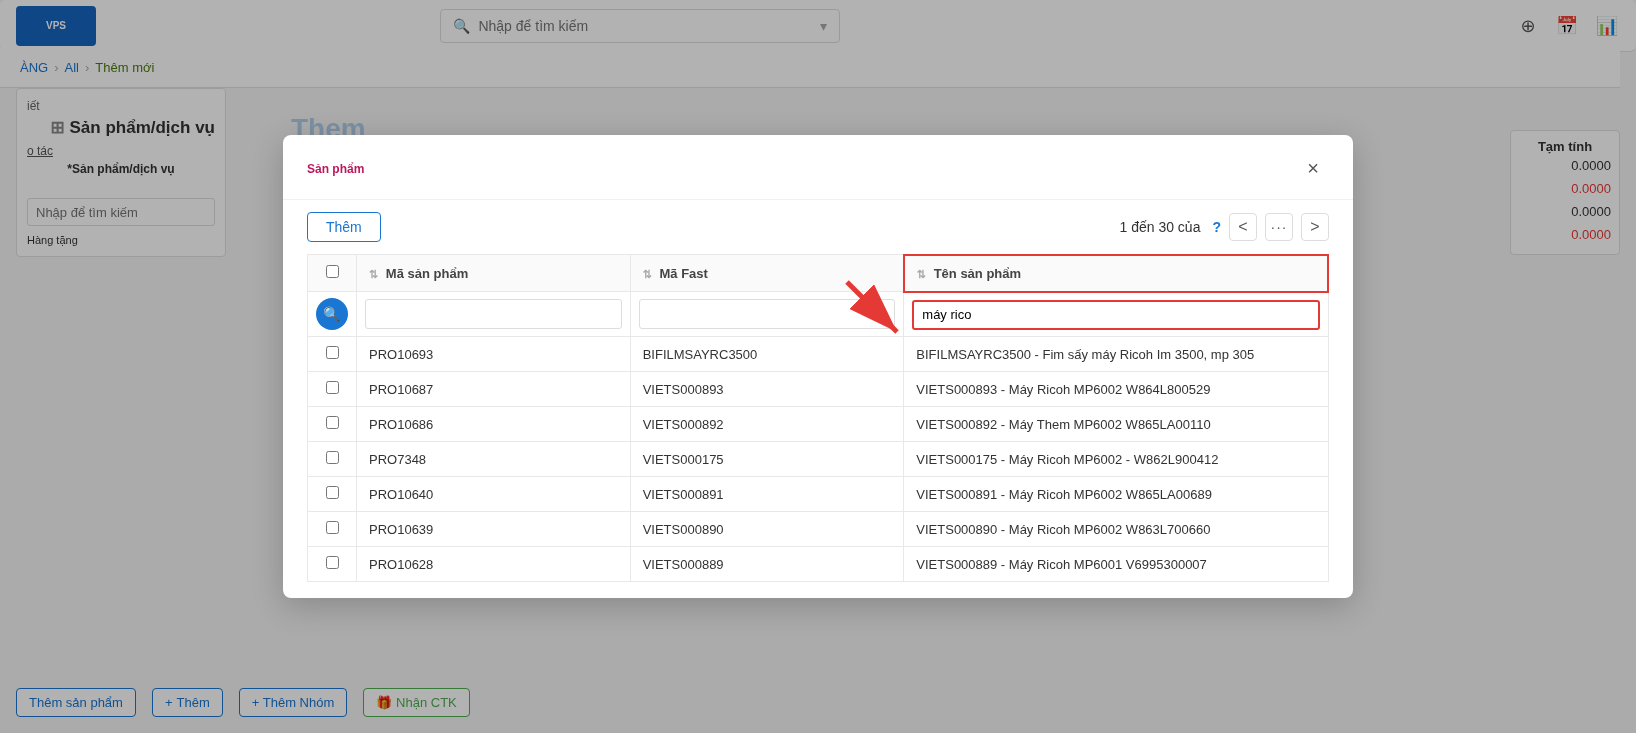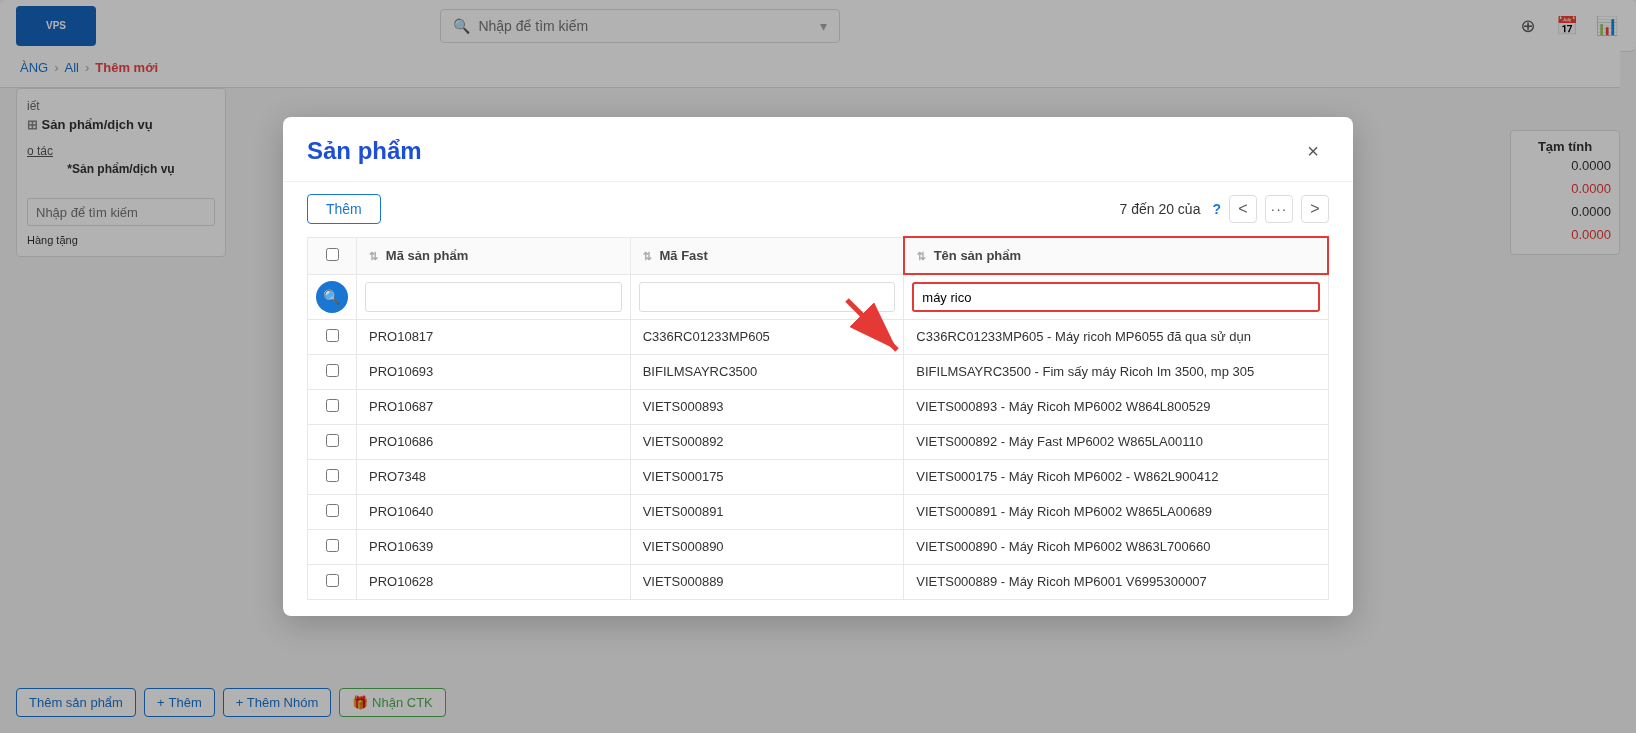--- a/index.html
+++ b/index.html
@@ -179,23 +179,23 @@
     }
 
     .modal-header {
       display: flex;
       align-items: center;
       justify-content: space-between;
       padding: 18px 24px 14px;
       border-bottom: 1px solid #f0f0f0;
     }
     .modal-title {
-      font-size: 24px;
+      font-size: 12px;
       font-weight: 600;
-      color: #1d4ed8;
+      color: #be185d;
       text-align: right;
     }
     .modal-close {
       width: 32px;
       height: 32px;
       display: flex;
       align-items: center;
       justify-content: center;
       cursor: pointer;
       font-size: 20px;
@@ -353,45 +353,45 @@
       <div class="top-icon">📅</div>
       <div class="top-icon">📊</div>
     </div>
   </div>
 
   <div class="breadcrumb">
     <span class="breadcrumb-link">ÀNG</span>
     <span class="breadcrumb-sep">›</span>
     <span class="breadcrumb-link">All</span>
     <span class="breadcrumb-sep">›</span>
-    <span style="color:#ef4444;font-weight:bold;">Thêm mới</span>
+    <span style="color:#4d7c0f;">Thêm mới</span>
   </div>
 
   <div class="them-text">Them</div>
 
   <div style="position:absolute; top:88px; left:16px; width:210px; background:#fff; border:1px solid #e0e0e0; border-radius:4px; padding:10px;">
     <div style="font-size:12px;color:#666;margin-bottom:4px;">iết</div>
-    <div style="font-size:13px;font-weight:600;margin-bottom:12px;">
+    <div style="font-size:17px;font-weight:600;margin-bottom:6px;text-align:right;">
       <span style="color:#888;">⊞</span> <span>Sản phẩm/dịch vụ</span>
     </div>
     <div style="font-size:12px;color:#555;margin-bottom:4px;text-decoration:underline;">o tác</div>
     <div style="font-size:12px;font-weight:600;margin-bottom:18px;text-align:center;">*<span>Sản phẩm/dịch vụ</span></div>
     <input class="panel-input" placeholder="Nhập để tìm kiếm" style="">
     <div style="margin-top:8px;font-size:11px;">Hàng tặng</div>
   </div>
 
   <div style="position:absolute; top:130px; right:16px; width:110px; background:#fff; border:1px solid #e0e0e0; border-radius:4px; padding:8px;">
     <div class="col-header">Tạm tính</div>
     <div class="col-value">0.0000</div>
     <div class="col-value red">0.0000</div>
     <div class="col-value">0.0000</div>
     <div class="col-value red">0.0000</div>
   </div>
 
-  <div style="position:absolute; bottom:16px; left:16px; display:flex; gap:8px; align-items:flex-start;">
+  <div style="position:absolute; bottom:16px; left:16px; display:flex; gap:16px; align-items:flex-start;">
     <button class="btn-add-product">
       <span>Thêm sản phẩm</span>
     </button>
     <button class="btn-add-product">
       <span>+</span>
       <span>Thêm</span>
     </button>
     <button class="btn-add-product">
       <span>+ Thêm Nhóm</span>
     </button>
@@ -406,21 +406,21 @@
   <div class="modal">
 
     <div class="modal-header">
       <span class="modal-title">Sản phẩm</span>
       <button class="modal-close">×</button>
     </div>
 
     <div class="modal-toolbar">
       <button class="btn-them">Thêm</button>
       <div class="pagination">
-        <span>7 đến 20 của</span>
+        <span>1 đến 30 của</span>
         <span class="pagination-question">?</span>
         <button class="pagination-btn">&lt;</button>
         <button class="pagination-btn dots">···</button>
         <button class="pagination-btn">&gt;</button>
       </div>
     </div>
 
     <div class="modal-table-container">
       <table class="modal-table">
         <thead>
@@ -458,41 +458,35 @@
             <td>
               <input class="search-input" type="text" value="" style="">
             </td>
             <td>
               <input class="search-input search-highlighted" type="text" value="máy rico" style="">
             </td>
           </tr>
 
           <tr>
             <td class="checkbox-col"><input type="checkbox" style=""></td>
-            <td>PRO10817</td>
-            <td>C336RC01233MP605</td>
-            <td class="truncate">C336RC01233MP605 - Máy ricoh MP6055 đã qua sử dụn</td>
-          </tr>
-          <tr>
-            <td class="checkbox-col"><input type="checkbox" style=""></td>
             <td>PRO10693</td>
             <td>BIFILMSAYRC3500</td>
             <td class="truncate">BIFILMSAYRC3500 - Fim sấy máy Ricoh Im 3500, mp 305</td>
           </tr>
           <tr>
             <td class="checkbox-col"><input type="checkbox" style=""></td>
             <td>PRO10687</td>
             <td>VIETS000893</td>
             <td>VIETS000893 - Máy Ricoh MP6002 W864L800529</td>
           </tr>
           <tr>
             <td class="checkbox-col"><input type="checkbox" style=""></td>
             <td>PRO10686</td>
             <td>VIETS000892</td>
-            <td>VIETS000892 - Máy Fast MP6002 W865LA00110</td>
+            <td>VIETS000892 - Máy Them MP6002 W865LA00110</td>
           </tr>
           <tr>
             <td class="checkbox-col"><input type="checkbox" style=""></td>
             <td>PRO7348</td>
             <td>VIETS000175</td>
             <td>VIETS000175 - Máy Ricoh MP6002 - W862L900412</td>
           </tr>
           <tr>
             <td class="checkbox-col"><input type="checkbox" style=""></td>
             <td>PRO10640</td>

